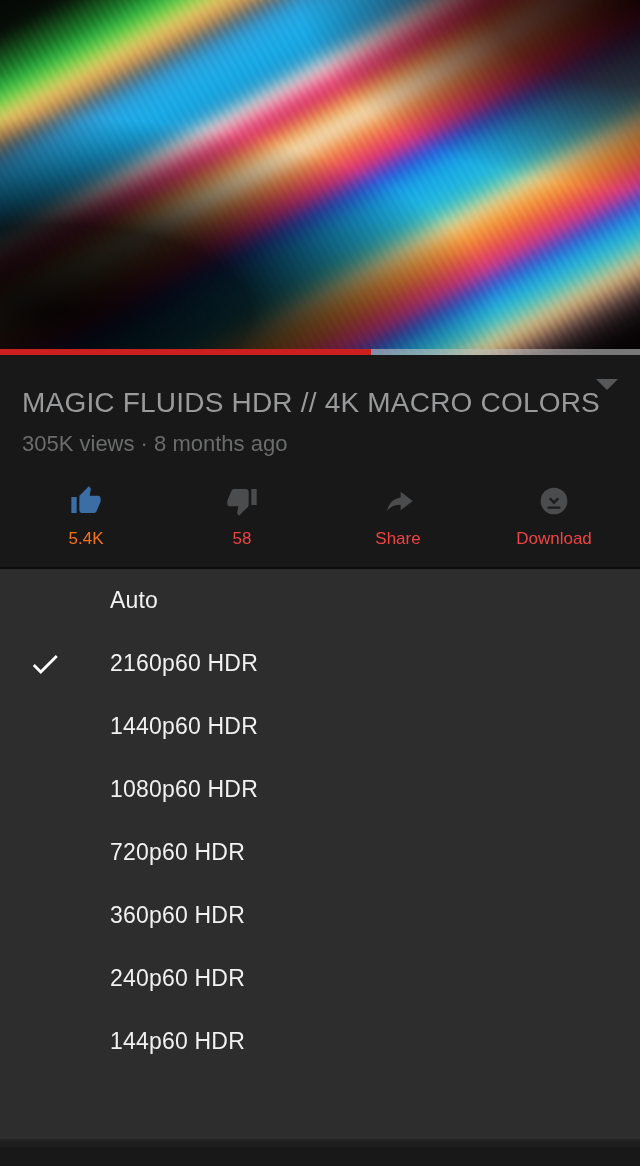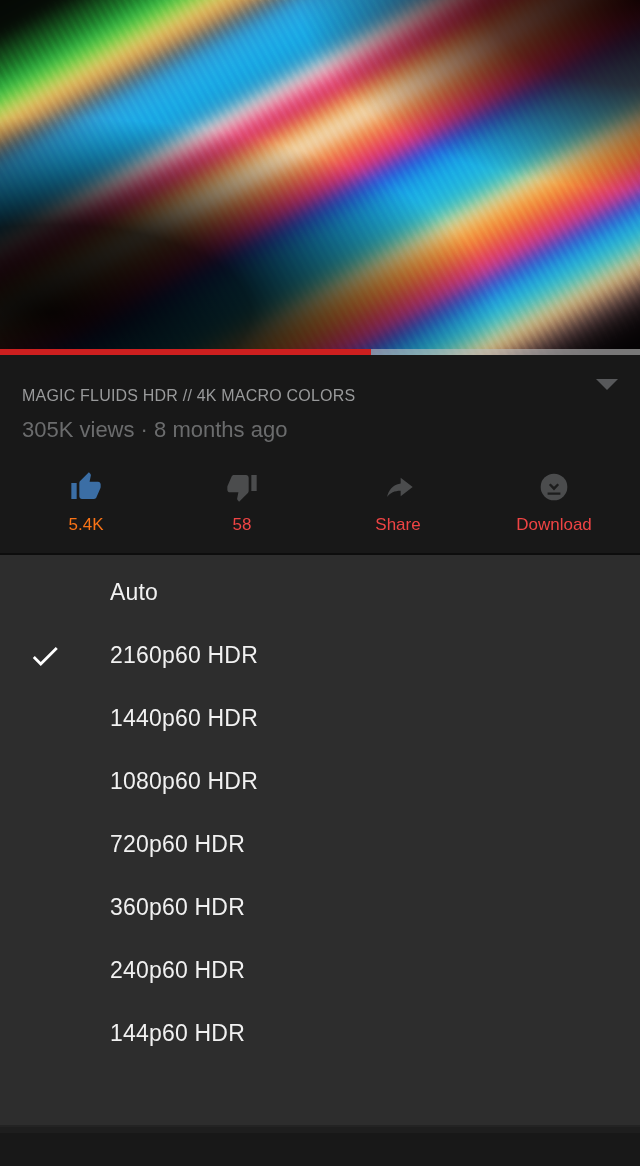--- a/index.html
+++ b/index.html
@@ -33,40 +33,40 @@
     background: radial-gradient(120% 95% at 8% 88%, rgba(0,0,0,.97) 0%, rgba(0,0,0,.85) 26%, rgba(0,0,0,0) 58%); }
   .vig-tr { position:absolute; inset:0;
     background: radial-gradient(86% 86% at 100% 0%, rgba(12,0,0,.97) 0%, rgba(40,4,4,.75) 28%, rgba(0,0,0,0) 62%); }
 
   .progress { position: absolute; left: 0; bottom: 0; width: 100%; height: 6px; background: rgba(190,190,190,.62); }
   .progress .played { height: 100%; background: #cc1f1f; }
 
   
   .meta { position: relative; background: #181818; padding: 18px 22px 12px; }
   .hashtags { font-size: 19px; color: #5c6f80; letter-spacing: .2px; }
-  .title { margin-top: 14px; font-size: 16px; color: #999a9b; letter-spacing: .2px; }
+  .title { margin-top: 14px; font-size: 28px; color: #999a9b; letter-spacing: .2px; }
   .subinfo { margin-top: 12px; font-size: 22px; color: #6b6c6d; }
   .chevron {
     position: absolute; right: 22px; top: 24px;
     width: 0; height: 0;
     border-left: 11px solid transparent; border-right: 11px solid transparent;
     border-top: 11px solid #57585a;
   }
 
   
   .actions { display: flex; background: #181818; padding: 14px 8px 18px; }
   .action { flex: 1; display: flex; flex-direction: column; align-items: center; gap: 12px; }
   .action .glyph { height: 34px; display: flex; align-items: flex-end; justify-content: center; }
   .action .label { font-size: 17px; color: #ef4444; }
   .action.liked .label { color: #f97316; }
 
   .divider-top { height: 2px; background: #0d0d0d; }
 
   
-  .menu { background: #2d2d2d; padding-top: 6px; height: 578px; position: relative; }
+  .menu { background: #2d2d2d; height: 578px; position: relative; }
   .menu-item { display: flex; align-items: center; height: 63px; padding-left: 28px; }
   .menu-item .check { width: 82px; flex: 0 0 82px; display: flex; align-items: center; }
   .menu-item .opt-label { font-size: 23px; color: #f1f1f1; letter-spacing: .2px; }
   .menu-bottom-rule { position: absolute; left: 0; right: 0; bottom: 6px; height: 2px; background: #232323; }
   .menu-foot { position: absolute; left: 0; right: 0; bottom: 0; height: 6px; background: #1e1e1e; }
 </style>
 </head>
 <body>
 
 <div id="app">

